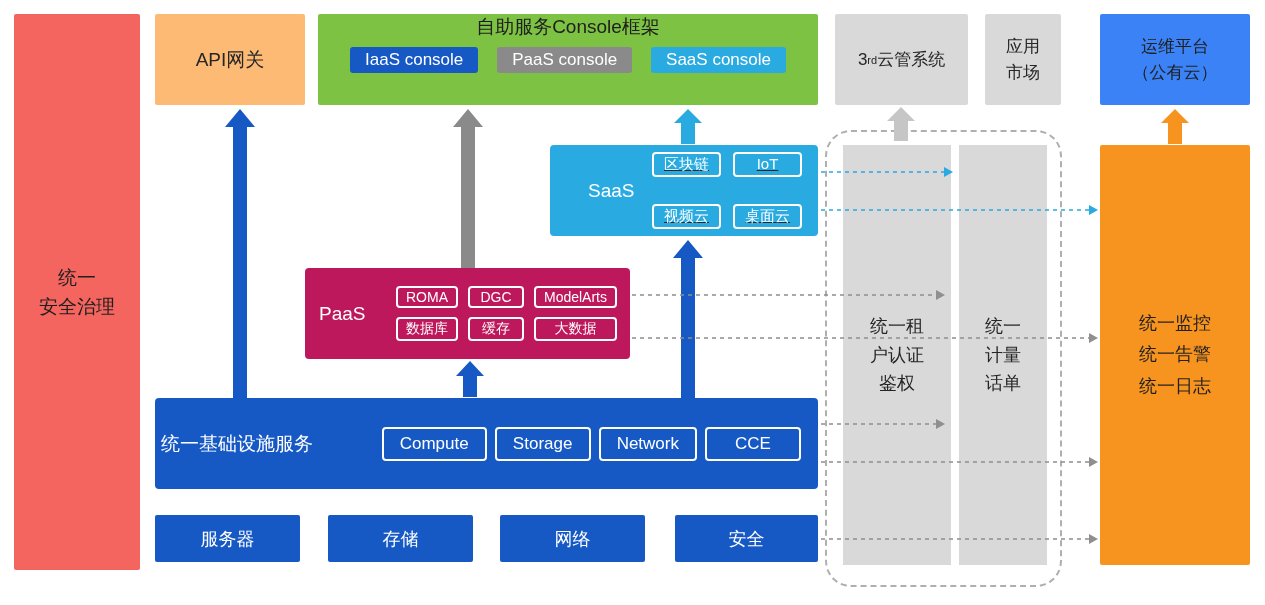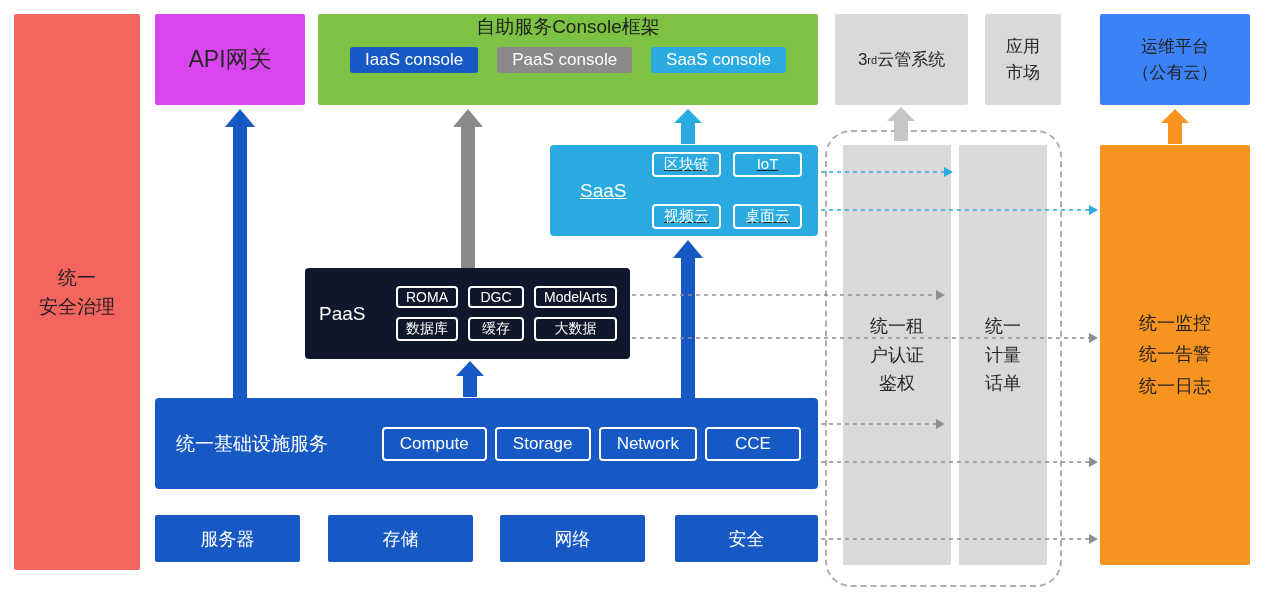--- a/index.html
+++ b/index.html
@@ -28,21 +28,21 @@
   .security-bar {
     left: 14px; top: 14px; width: 126px; height: 556px;
     background: #F4655F;
     font-size: 19px; line-height: 1.55; color: #1f1f1f;
     border-radius: 2px;
   }
 
   
   .api-gateway {
     left: 155px; top: 14px; width: 150px; height: 91px;
-    background: #d946ef; font-size: 23px; border-radius: 2px;
+    background: #fdba74; font-size: 19px; border-radius: 2px;
   }
   .console-frame {
     left: 318px; top: 14px; width: 500px; height: 91px;
     background: #7DC242; border-radius: 2px;
   }
   .console-title {
     text-align: center;
     font-size: 19px; color: #1f1f1f;
   }
   .console-row {
@@ -75,45 +75,45 @@
   .layer-label { color: #ffffff; font-size: 19px; flex: 0 0 auto; }
   .white-chip {
     border: 2px solid #ffffff; border-radius: 4px;
     color: #ffffff; text-align: center;
   }
   .saas-box {
     left: 550px; top: 145px; width: 268px; height: 91px;
     background: #29ABE2; border-radius: 4px;
     display: flex; align-items: center;
   }
-  .saas-box .layer-label { margin-left: 30px; text-decoration: underline; }
+  .saas-box .layer-label { margin-left: 38px; }
   .saas-grid {
     margin-left: auto; margin-right: 16px;
     display: grid; grid-template-columns: auto auto; gap: 27px 12px; text-decoration: underline;
   }
   .saas-grid .white-chip { font-size: 15px; padding: 1px 10px; min-width: 64px; }
 
   .paas-box {
     left: 305px; top: 268px; width: 325px; height: 91px;
-    background: #0f172a; border-radius: 4px;
+    background: #be185d; border-radius: 4px;
     display: flex; align-items: center;
   }
   .paas-box .layer-label { margin-left: 14px; }
   .paas-grid {
     margin-left: auto; margin-right: 13px;
     display: grid; grid-template-columns: auto auto auto; gap: 9px 10px;
   }
   .paas-grid .white-chip { font-size: 14px; padding: 1px 8px; min-width: 56px; }
 
   .infra-box {
     left: 155px; top: 398px; width: 663px; height: 91px;
     background: #1659C4; border-radius: 4px;
     display: flex; align-items: center;
   }
-  .infra-box .layer-label { margin-left: 21px; }
+  .infra-box .layer-label { margin-left: 6px; }
   .infra-row {
     margin-left: auto; margin-right: 17px;
     display: flex; gap: 8px;
   }
   .infra-row .white-chip { font-size: 17px; padding: 5px 16px; min-width: 96px; }
 
   
   .res-box {
     top: 515px; height: 47px;
     background: #1659C4; color: #ffffff; font-size: 18px;

